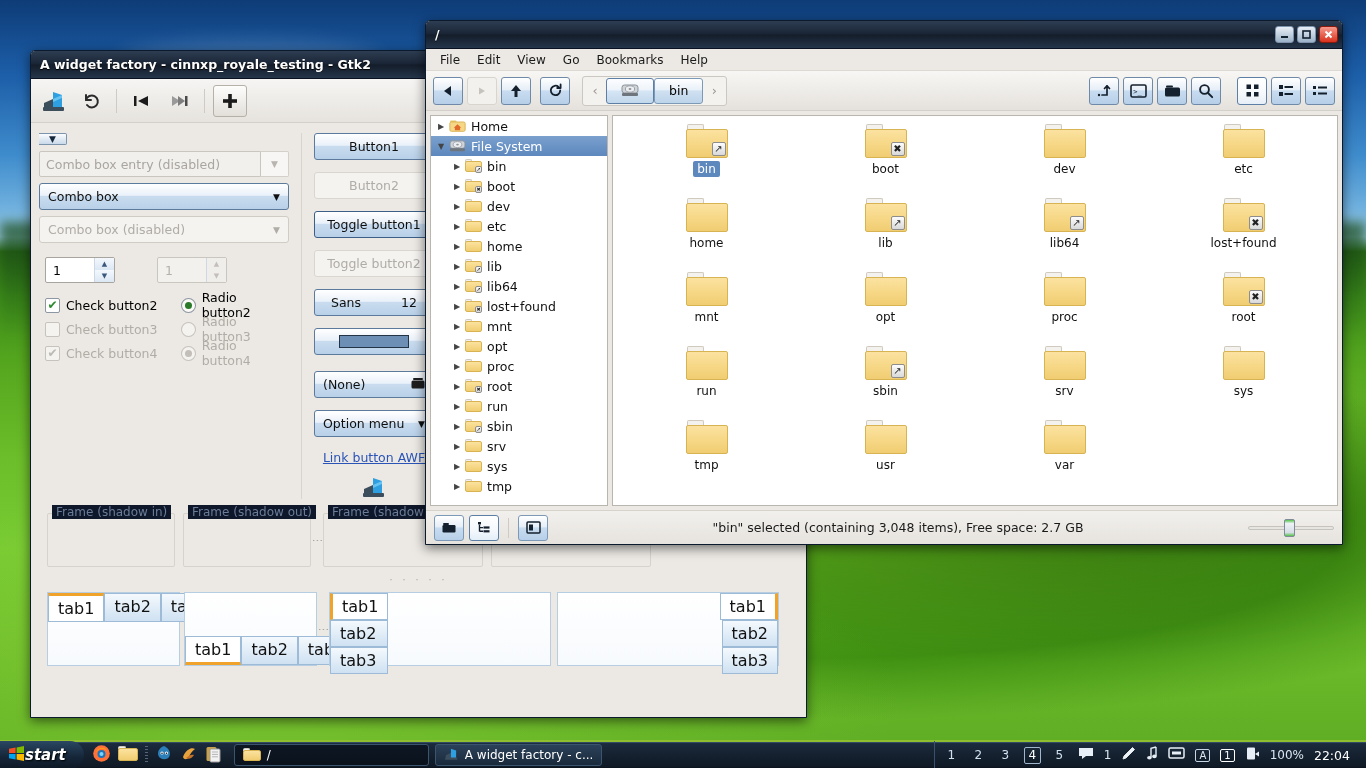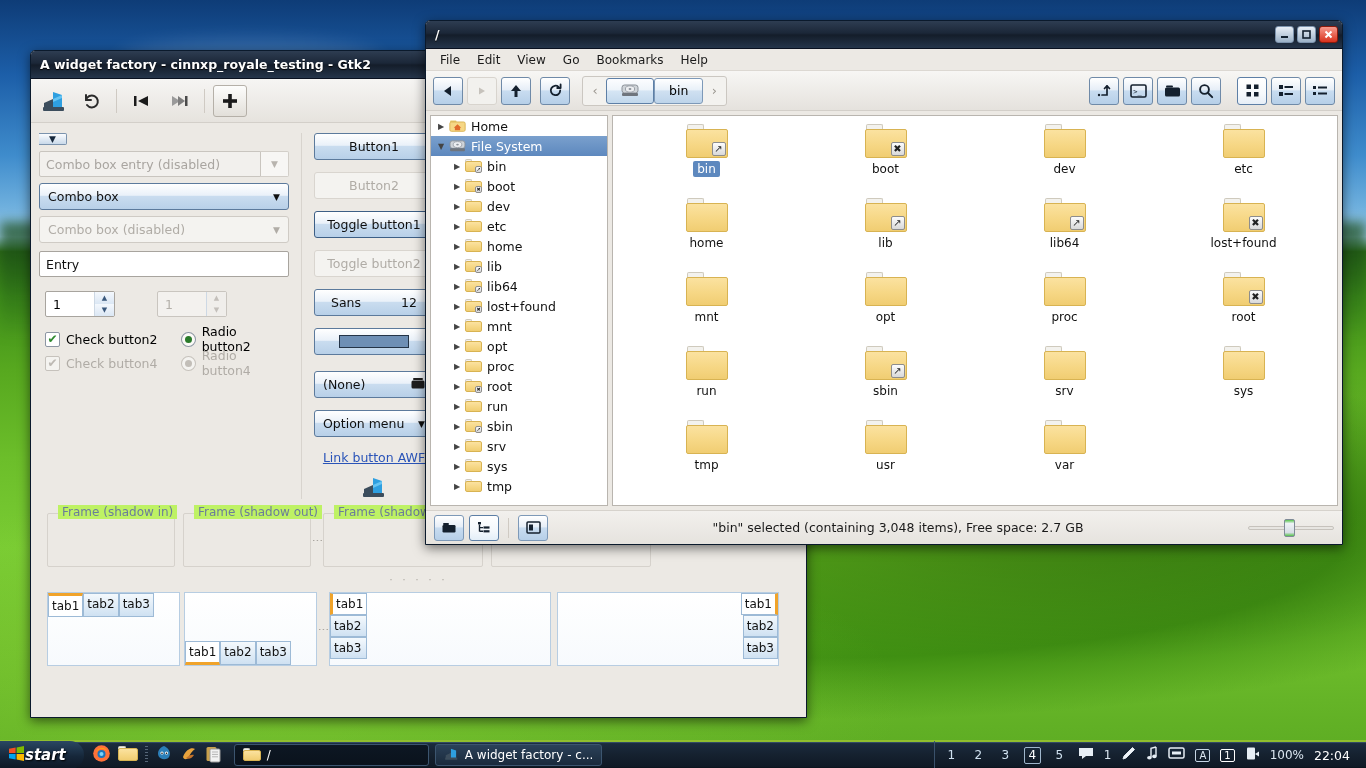--- a/index.html
+++ b/index.html
@@ -114,31 +114,31 @@
     display:flex;align-items:center;justify-content:center; }
   .rbtn.on:after{ content:""; width:7px;height:7px;border-radius:50%;background:#2a7a2a; }
   .rbtn.dis{ border-color:#c6c2bc; background:#f4f3f0;}
   .rbtn.dis.on:after{ background:#c2beb8; }
   .dim{ color:#b0aca6; }
 
   .link{ color:#2a54b8; text-decoration:underline; font-size:12.5px; text-align:center; }
 
   .frames{ display:flex; align-items:flex-start; padding:0 8px; margin-top:14px; gap:0;}
   .frame{ width:128px; height:54px; border:1px solid #d6d2cc; border-radius:2px; position:relative; }
-  .frame .cap{ position:absolute; top:-9px; left:10px; background:#bef264; padding:0 4px;
+  .frame .cap{ position:absolute; top:-9px; left:4px; background:#0f172a; padding:0 4px;
     color:#6b7d99; font-size:12px; white-space:nowrap;}
   .gripv{ width:12px; height:54px; display:flex; align-items:center; justify-content:center;
     color:#aaa6a0; letter-spacing:0; font-size:11px; writing-mode:vertical-rl;}
   .griph{ text-align:center; color:#b2aea8; font-size:11px; letter-spacing:3px; margin:6px 0 2px;}
 
   .notebooks{ display:flex; padding:0 8px; margin-top:6px; align-items:flex-start;}
   .nb{ border:1px solid #b7cde2; background:linear-gradient(to bottom,#ffffff,#f7fafd);
        position:relative; }
   .nbtab{ border:1px solid #9dbad6; background:linear-gradient(to bottom,#f4f9fd,#cfe1f2);
-    font-size:12px; padding:3px 3px; color:#111; }
+    font-size:16px; padding:3px 9px; color:#111; }
   .nbtab.sel{ background:#fff; border-top:3px solid #f0a32a; }
 
   
   #fm{ left:425px; top:20px; width:918px; height:525px; }
   #fm .client{ height:calc(100% - 28px); background:#ece9e4; display:flex; flex-direction:column; }
   .fm-toolbar{ height:40px; display:flex; align-items:center; gap:4px; padding:0 7px;
     background:linear-gradient(to bottom,#f7f6f4,#e5e2dd); border-bottom:1px solid #d3cfc9;}
   .tbtn{ width:30px;height:28px;border:1px solid #6f8aa8;border-radius:3px;
     background:linear-gradient(to bottom,#ffffff,#e6eef7 45%,#c8dcf0 50%,#b6cfe8);
     display:flex;align-items:center;justify-content:center;}
@@ -287,21 +287,20 @@
             <div class="combo-arrow disabled">▼</div>
           </div>
           <div class="gtk-combo">
             <span>Combo box</span>
             <span style="font-size:9px">▼</span>
           </div>
           <div class="gtk-combo disabled">
             <span>Combo box (disabled)</span>
             <span style="font-size:9px">▼</span>
           </div>
-          <div class="gtk-entry" style="margin-top:8px">Entry</div>
 
           <div class="spins">
             <div class="spin">
               <span>1</span>
               <div class="arrows">
                 <div>▲</div>
                 <div>▼</div>
               </div>
             </div>
             <div class="spin disabled">
@@ -312,20 +311,26 @@
               </div>
             </div>
           </div>
 
           <div class="checks">
             <div class="chkline">
               <span class="cbox on">✔</span>
               <span class="lbl">Check button2</span>
               <span class="rbtn on"></span>
               <span>Radio button2</span>
+            </div>
+            <div class="chkline">
+              <span class="cbox dis"></span>
+              <span class="lbl dim">Check button3</span>
+              <span class="rbtn dis"></span>
+              <span class="dim">Radio button3</span>
             </div>
             <div class="chkline">
               <span class="cbox dis">✔</span>
               <span class="lbl dim">Check button4</span>
               <span class="rbtn dis on"></span>
               <span class="dim">Radio button4</span>
             </div>
           </div>
         </div>
 

